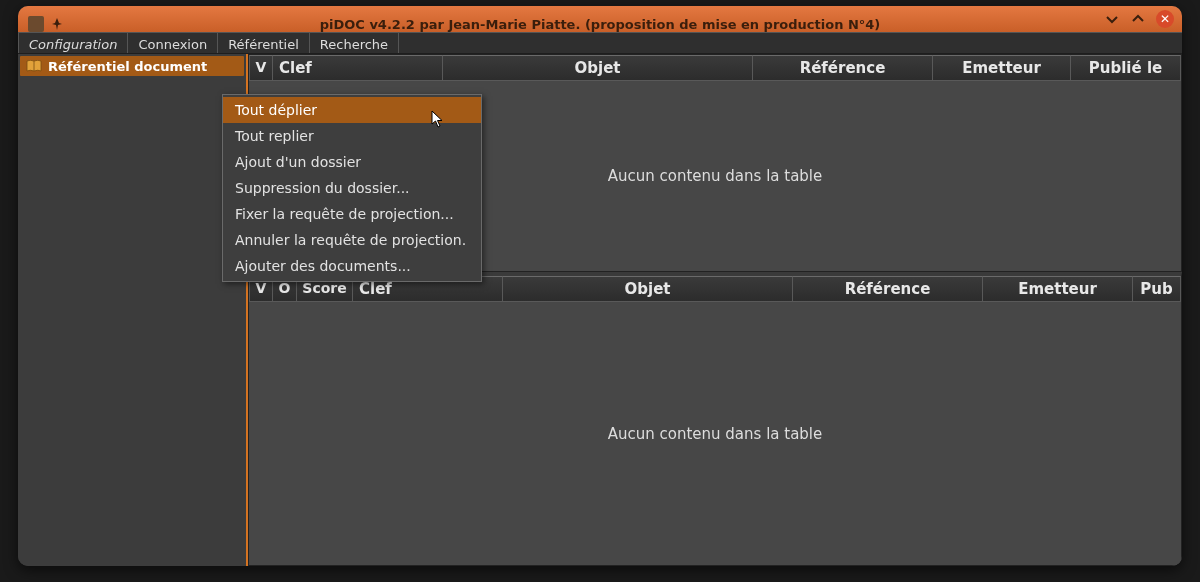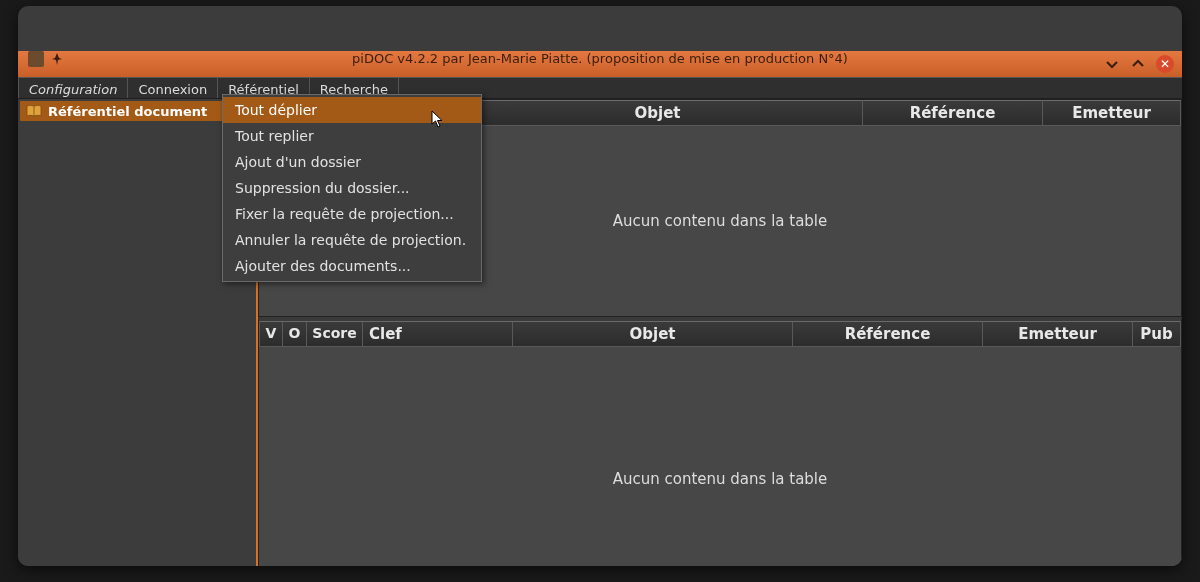--- a/index.html
+++ b/index.html
@@ -4,23 +4,22 @@
 <style>
   * { box-sizing: border-box; margin: 0; padding: 0; }
   html, body { width: 1200px; height: 582px; font-family: "DejaVu Sans", "Ubuntu", sans-serif; background: #1a1a1a; overflow: hidden; }
   .window {
     position: absolute; left: 18px; top: 6px; width: 1164px; height: 560px;
     border-radius: 10px; overflow: hidden; box-shadow: 0 4px 14px rgba(0,0,0,.6);
     background: #3c3c3c;
   }
   .titlebar {
     height: 26px; background: linear-gradient(#e47841, #c95f28);
-    display: flex; align-items: flex-start; color: #3a1e0c; font-size: 13px; font-weight: normal;
+    display: flex; align-items: flex-end; color: #3a1e0c; font-size: 13px; font-weight: bold;
     position: relative;
-    margin-top: 45px;
   }
   .titlebar .left-icons { display:flex; gap:6px; align-items:center; padding-left:10px; }
   .titlebar .app-icon { width:16px; height:16px; background:#6b4a2e; border-radius:2px; display:inline-block; }
   .titlebar .pin-icon { width:14px; height:14px; display:inline-block; }
   .titlebar .pin-icon svg { display:block; }
   .titlebar .title { position:absolute; left:0; right:0; text-align:center; pointer-events:none; }
   .titlebar .win-controls { position:absolute; right:8px; top:0; height:26px; display:flex; align-items:center; gap:10px; }
   .titlebar .win-btn { width:16px; height:16px; display:flex; align-items:center; justify-content:center; color:#3a1e0c; cursor:pointer; }
   .titlebar .close-btn { width:18px; height:18px; border-radius:50%; background:#d84a2a; color:#fff; font-size:12px; line-height:18px; text-align:center; }
 
@@ -142,20 +141,21 @@
 
     <div class="main">
 
       <div class="table" style="flex:0 0 218px;">
         <div class="thead">
           <div class="th small">V</div>
           <div class="th clef">Clef</div>
           <div class="th objet">Objet</div>
           <div class="th ref">Référence</div>
           <div class="th emit">Emetteur</div>
+          <div class="th pub">Publié le</div>
         </div>
         <div class="tbody">
           <span>Aucun contenu dans la table</span>
         </div>
       </div>
 
       <div class="table">
         <div class="thead">
           <div class="th small">V</div>
           <div class="th small">O</div>

